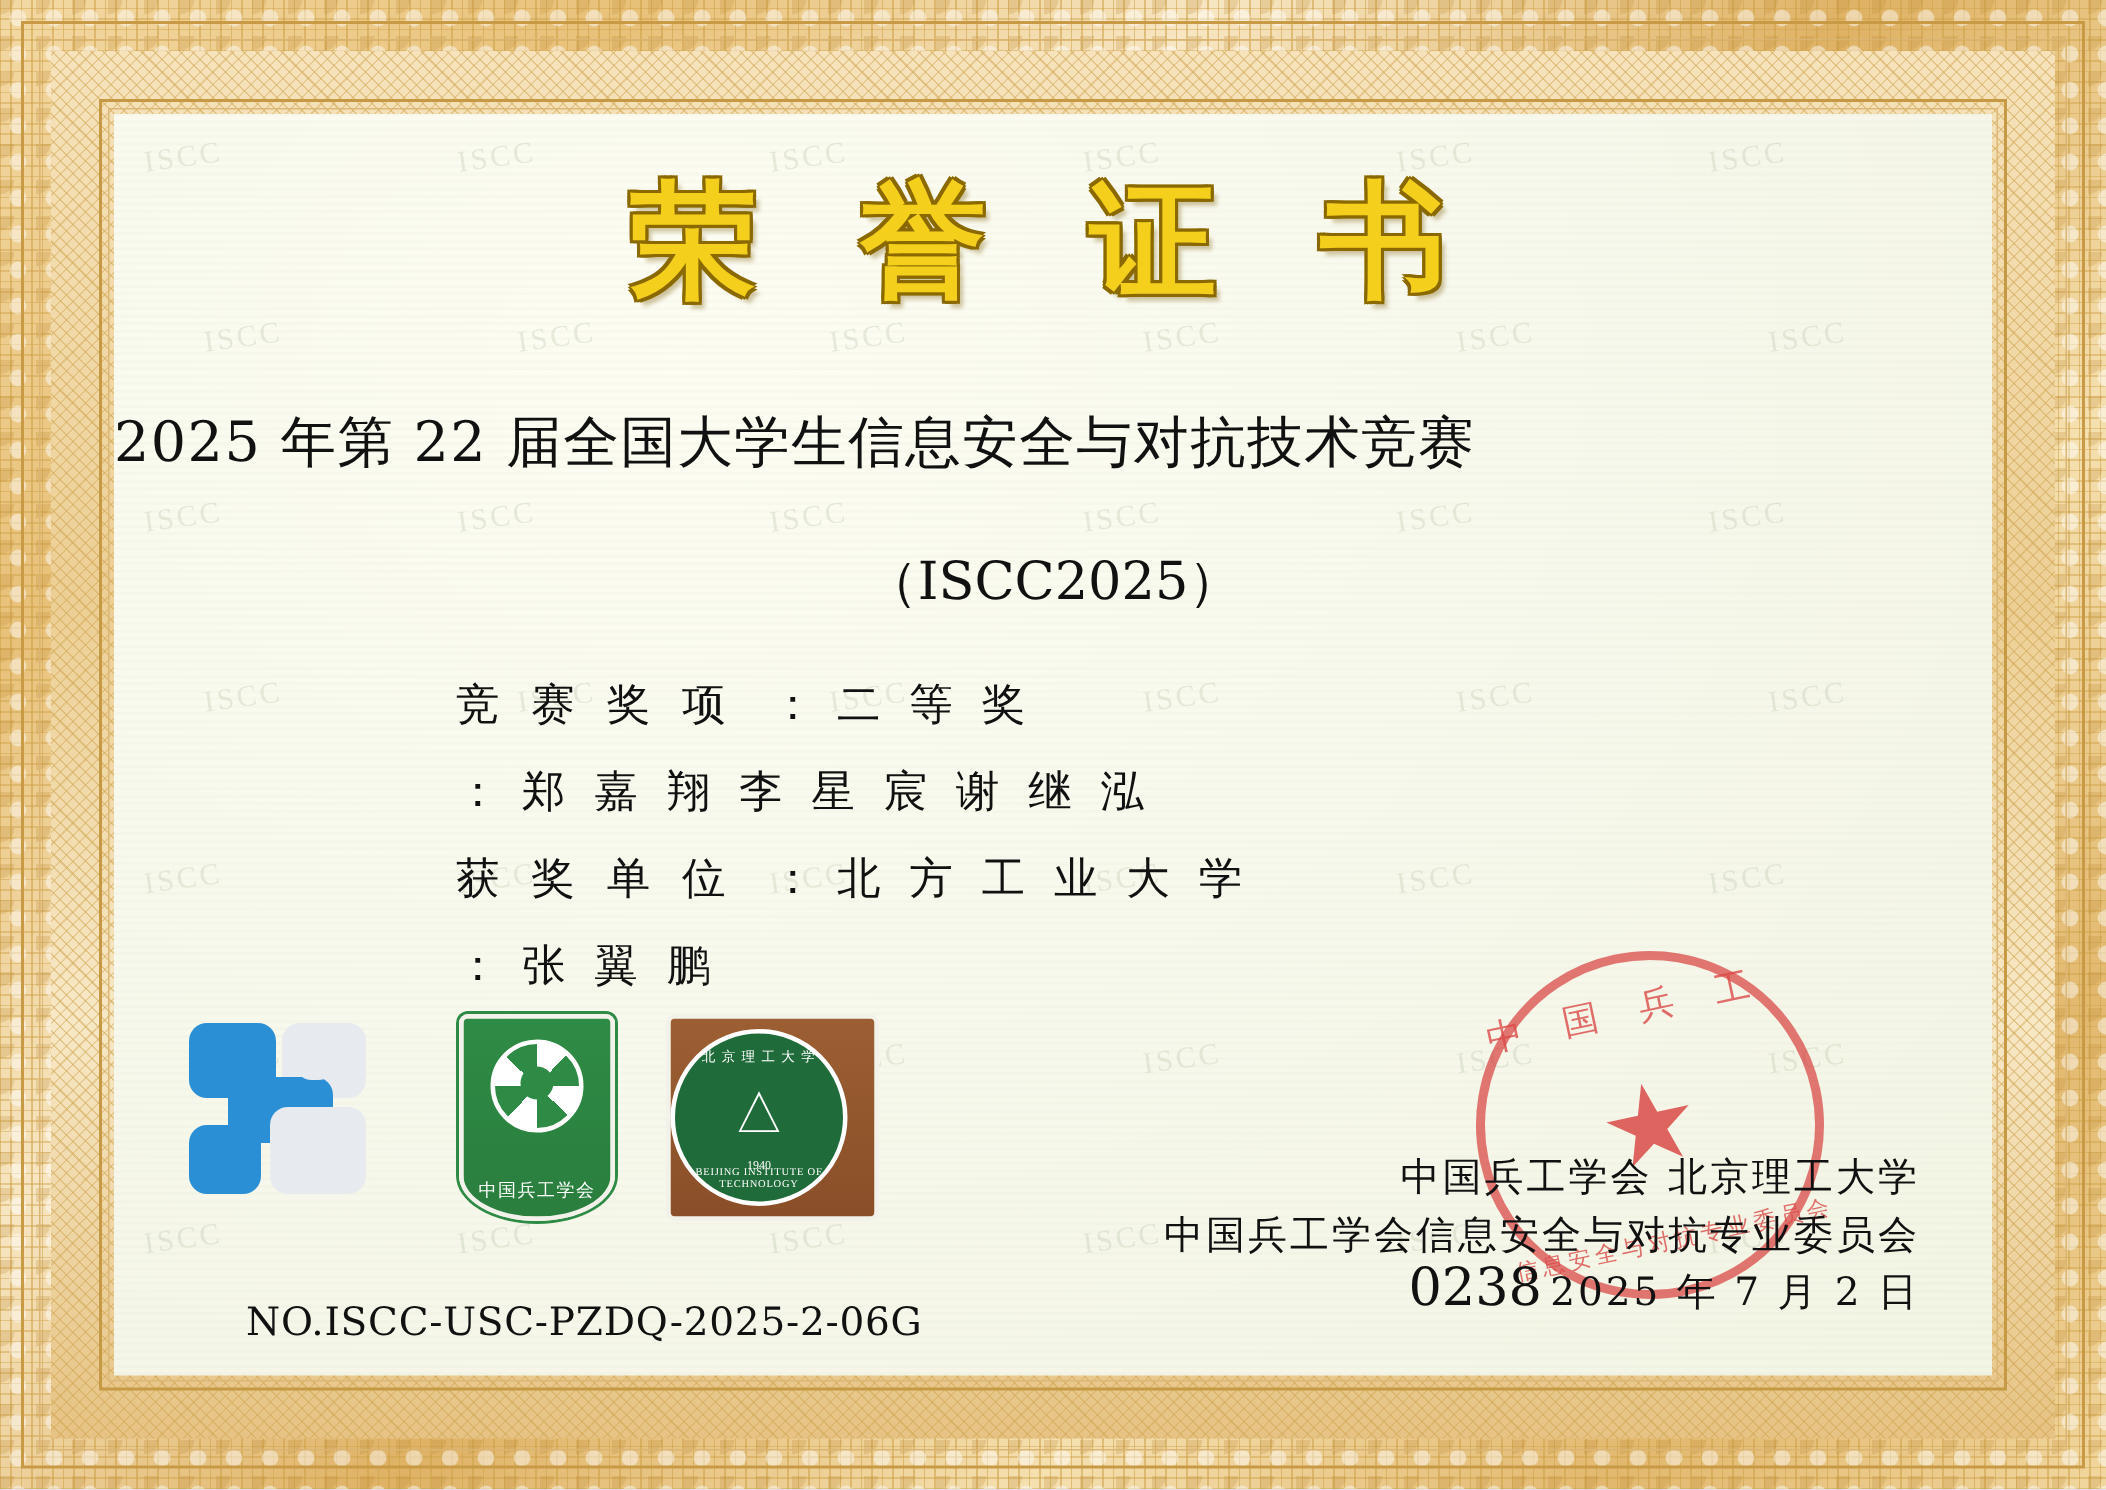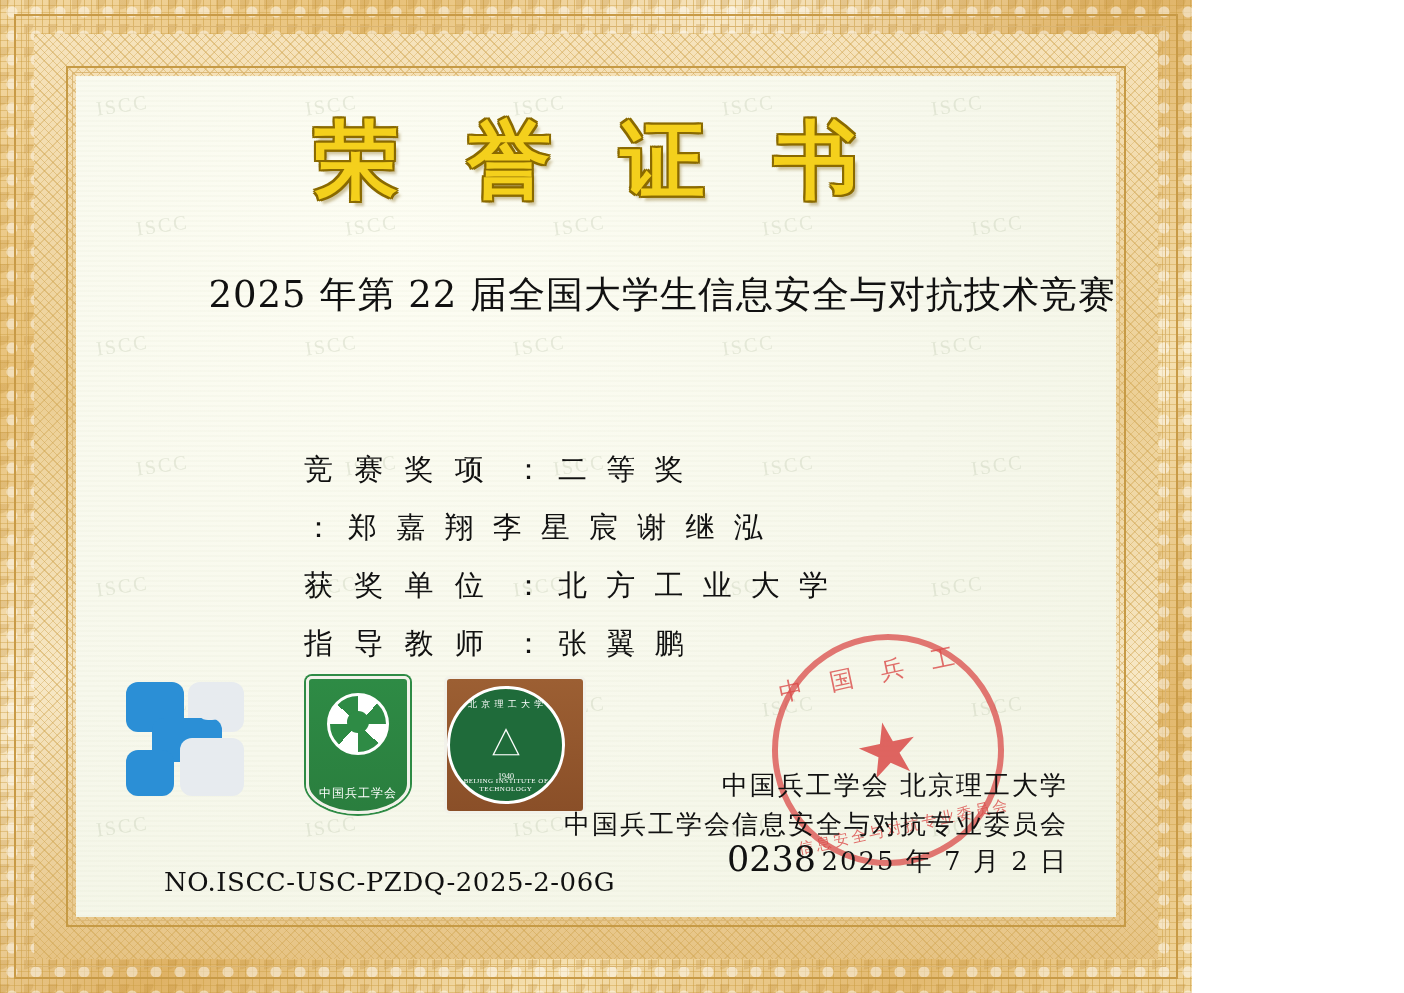--- a/index.html
+++ b/index.html
@@ -5,21 +5,21 @@
   html, body {
     margin: 0;
     padding: 0;
     background: #ffffff;
   }
   body {
     font-family: "Liberation Serif", serif;
   }
   .certificate {
     position: relative;
-    width: 1192px;
+    width: 1404px;
     height: 993px;
     overflow: hidden;
     background: #c4b5fd;
   }
 
   
   .border-outer {
     position: absolute;
     inset: 0;
     background:
@@ -131,21 +131,21 @@
       2px 0 0 #8a6a00, -2px 0 0 #8a6a00, 0 2px 0 #8a6a00, 0 -2px 0 #8a6a00,
       2px 2px 0 #8a6a00, -2px 2px 0 #8a6a00, 2px -2px 0 #8a6a00, -2px -2px 0 #8a6a00,
       4px 5px 3px rgba(120,90,0,0.35);
     white-space: nowrap;
   }
 
   .comp-title {
     position: absolute;
     top: 194px;
     left: 0; right: 0;
-    text-align: right;
+    text-align: left;
     font-family: "DejaVu Serif", serif;
     font-size: 37px;
     color: #111;
     letter-spacing: 1px;
     white-space: nowrap;
   }
   .comp-subtitle {
     position: absolute;
     top: 288px;
     left: 0; right: 0;
@@ -419,20 +419,21 @@
         <span class="wm" style="left: 646px; top: 738.857px;">ISCC</span>
         <span class="wm" style="left: 854.667px; top: 738.857px;">ISCC</span>
         <span class="wm" style="left: 1063.33px; top: 738.857px;">ISCC</span>
       </div>
 
     <div class="content">
 
       <div class="title-art">荣 誉 证 书</div>
 
       <div class="comp-title">2025 年第 22 届全国大学生信息安全与对抗技术竞赛</div>
+      <div class="comp-subtitle">（ISCC2025）</div>
 
       <div class="fields">
 
         <div class="field-row">
           <span class="field-label">竞 赛 奖 项</span>
           <span class="field-colon">：</span>
           <span class="field-value">二 等 奖</span>
         </div>
 
         <div class="field-row">
@@ -440,21 +441,20 @@
           <span class="field-value">郑 嘉 翔  李 星 宸  谢 继 泓</span>
         </div>
 
         <div class="field-row">
           <span class="field-label">获 奖 单 位</span>
           <span class="field-colon">：</span>
           <span class="field-value">北 方 工 业 大 学</span>
         </div>
 
         <div class="field-row">
-          <span class="field-label">指 导 教 师</span>
           <span class="field-colon">：</span>
           <span class="field-value">张 翼 鹏</span>
         </div>
 
       </div>
 
       <div class="logos">
 
         <div class="logo-iscc">
           <div class="sq" style="left:0;top:6px;width:58px;height:50px;background:#2b8fd6;"></div>

